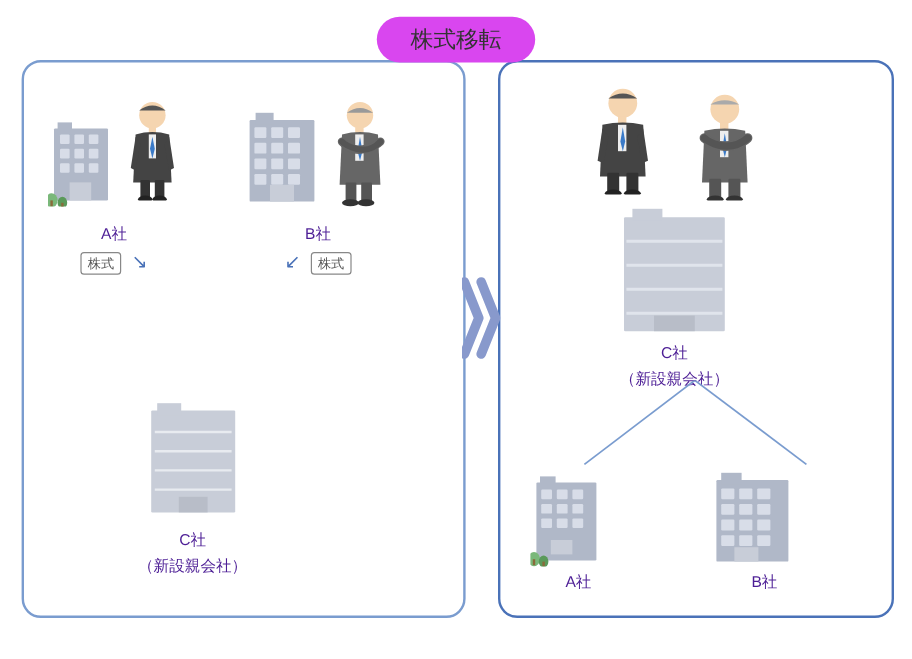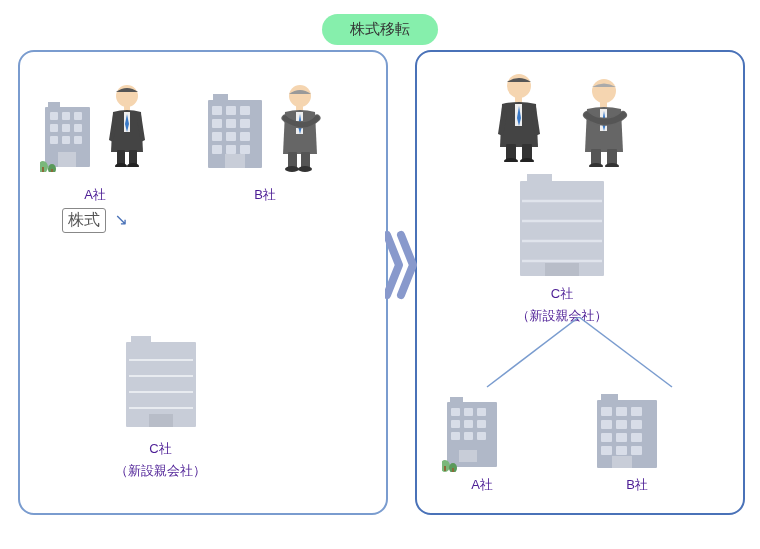--- a/index.html
+++ b/index.html
@@ -10,24 +10,24 @@
       font-family: 'MS Gothic', 'Hiragino Kaku Gothic ProN', sans-serif;
       position: relative;
       overflow: hidden;
     }
 
     .title-box {
       position: absolute;
       top: 14px;
       left: 50%;
       transform: translateX(-50%);
-      background: #86efac;
+      background: #d946ef;
       border-radius: 20px;
       padding: 6px 28px;
-      font-size: 15px;
+      font-size: 19px;
       color: #333;
       white-space: nowrap;
       z-index: 10;
     }
 
     .left-panel {
       position: absolute;
       top: 50px;
       left: 18px;
       width: 370px;
@@ -72,21 +72,21 @@
       font-size: 13px;
       color: #4c1d95;
       margin-top: 4px;
       line-height: 1.4;
     }
 
     .shares-tag {
       display: inline-block;
       border: 1px solid #888;
       border-radius: 3px;
-      font-size: 16px;
+      font-size: 11px;
       padding: 1px 5px;
       color: #555;
       background: #fff;
     }
 
   </style>
 </head>
 <body>
 
 <div class="title-box">
@@ -190,20 +190,24 @@
         <path d="M10,36 Q18,45 30,42 Q38,40 42,36" stroke="#666" fill="none" stroke-width="7" stroke-linecap="round"></path>
         <path d="M42,36 Q34,45 22,42 Q14,40 10,36" stroke="#555" fill="none" stroke-width="5" stroke-linecap="round"></path>
 
         <rect x="13" y="70" width="9" height="17" fill="#555" rx="1"></rect>
         <rect x="26" y="70" width="9" height="17" fill="#555" rx="1"></rect>
         <ellipse cx="17" cy="87" rx="7" ry="3" fill="#333"></ellipse>
         <ellipse cx="30" cy="87" rx="7" ry="3" fill="#333"></ellipse>
       </svg>
     </div>
     <div class="label">B社</div>
+    <div style="margin-top:4px;">
+      <span style="font-size:16px; color:#4a72b8; margin-right:4px;">↙</span>
+      <span class="shares-tag">株式</span>
+    </div>
   </div>
 
   <div class="company-c-bottom">
     <svg width="80" height="100">
       <rect x="5" y="10" width="70" height="85" fill="#c8cdd8" rx="1"></rect>
       <rect x="10" y="4" width="20" height="10" fill="#c8cdd8"></rect>
 
       <line x1="8" y1="28" x2="72" y2="28" stroke="#e8ebf0" stroke-width="2"></line>
       <line x1="8" y1="44" x2="72" y2="44" stroke="#e8ebf0" stroke-width="2"></line>
       <line x1="8" y1="60" x2="72" y2="60" stroke="#e8ebf0" stroke-width="2"></line>

